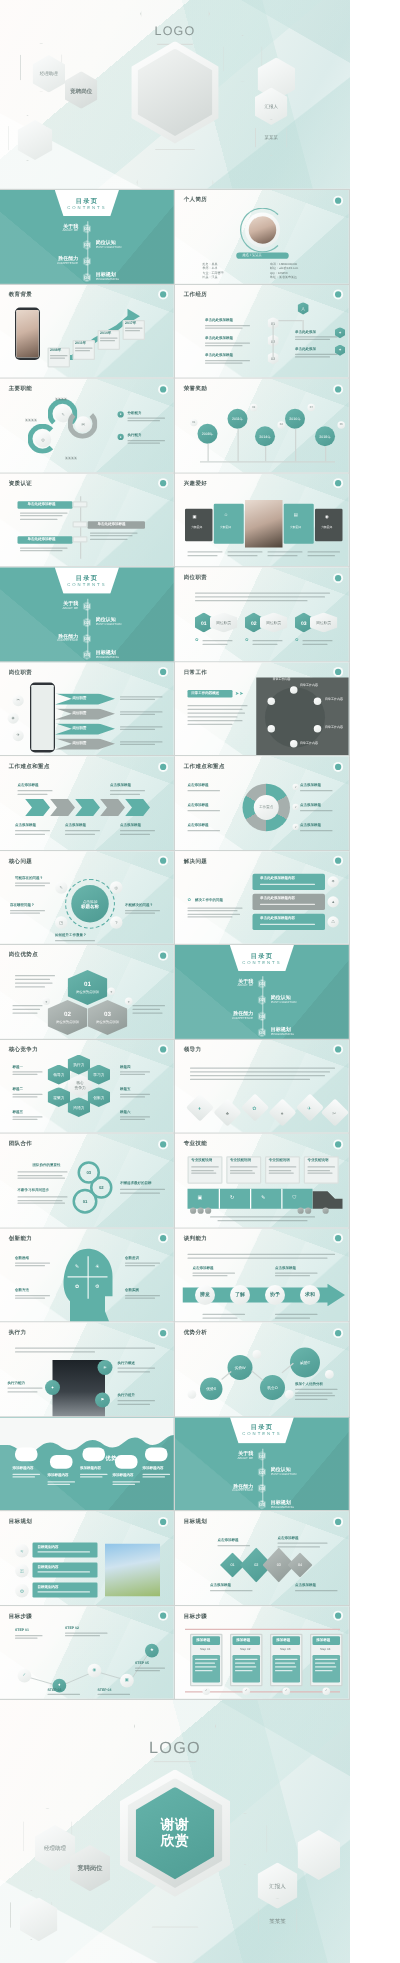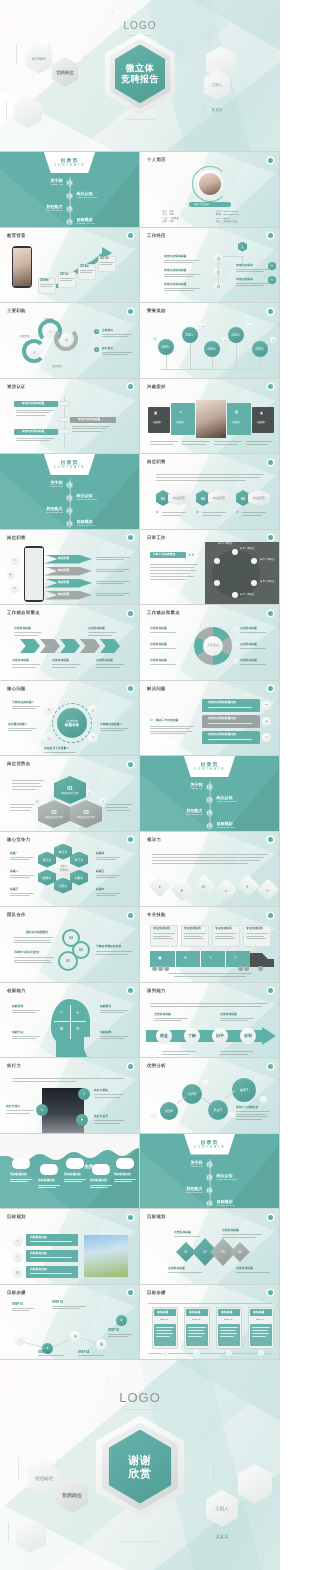--- a/index.html
+++ b/index.html
@@ -207,24 +207,20 @@
     <div class="hx soft" style="left:204px;top:70px;width:26px;height:30px;">
       <span>汇报人</span>
     </div>
     <div class="hx outline" style="left:204px;top:95px;width:26px;height:30px;">
       <span>某某某</span>
     </div>
 
     <div class="hexbig">
       <div class="lay l1"></div>
         <div class="lay l2"></div>
-      <div class="lay l3">
-        <div class="a">微立体</div>
-        <div class="b">竞聘报告</div>
-      </div>
     </div>
     <div class="bot-hex"></div>
   </div>
 
   <div class="grid">
 
     <div class="slide cell teal-slide">
       <div class="contents-banner">
         <div class="cb1">目录页</div>
         <div class="cb2">CONTENTS</div>

